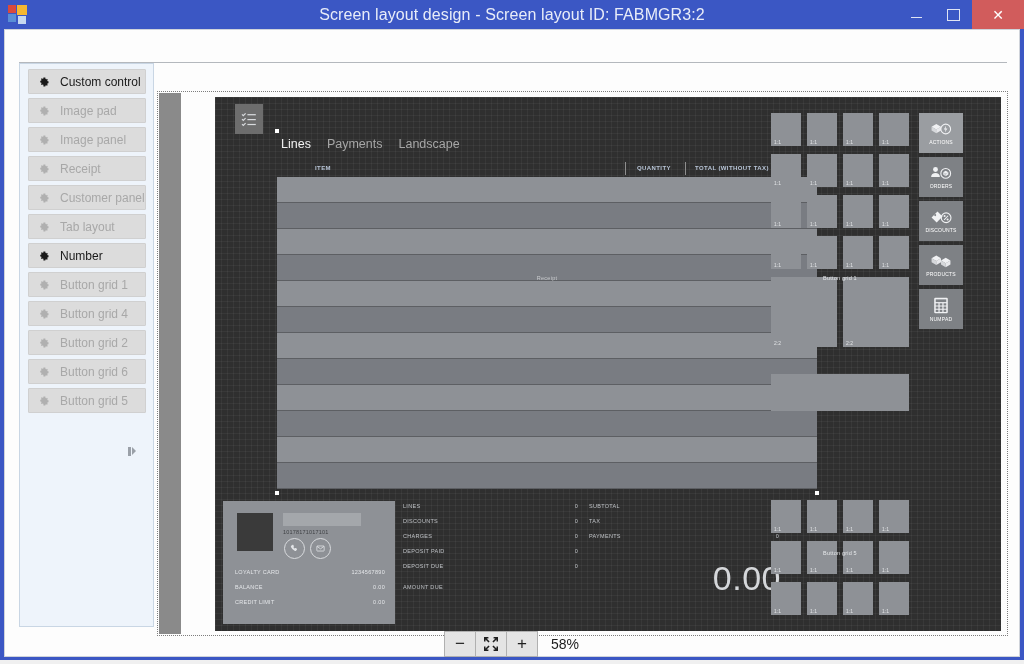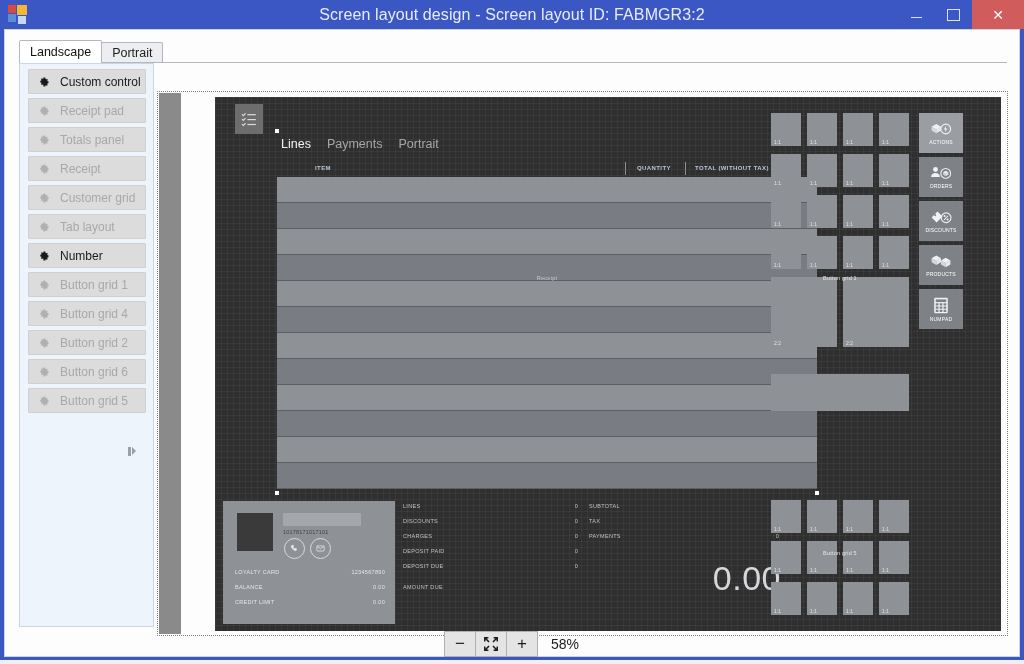--- a/index.html
+++ b/index.html
@@ -162,57 +162,53 @@
           <i class="maxi"></i>
         </div>
       <div class="win-btn close">
         <span>✕</span>
       </div>
     </div>
   </div>
 
   <div class="body">
 
-    <div class="tabs">
-      <div class="tab active">Landscape</div>
-      <div class="tab">Portrait</div>
-    </div>
     <div class="tabline"></div>
 
     <div class="leftpanel">
       <div class="ctrl-list">
         <div class="ctrl-item enabled">
           <svg class="gear" viewBox="0 0 16 16">
               <path fill="#1a1a1a" d="M8 5.2A2.8 2.8 0 1 0 8 10.8 2.8 2.8 0 0 0 8 5.2zm0 4.3a1.5 1.5 0 1 1 0-3 1.5 1.5 0 0 1 0 3zM14 7h-1.2a4.9 4.9 0 0 0-.5-1.2l.85-.85-1.3-1.3-.85.85A4.9 4.9 0 0 0 9.8 3.2V2H7.2v1.2c-.43.1-.84.27-1.2.5l-.85-.85-1.3 1.3.85.85c-.23.36-.4.77-.5 1.2H3v2.6h1.2c.1.43.27.84.5 1.2l-.85.85 1.3 1.3.85-.85c.36.23.77.4 1.2.5V14h2.6v-1.2c.43-.1.84-.27 1.2-.5l.85.85 1.3-1.3-.85-.85c.23-.36.4-.77.5-1.2H14V7z"></path>
             </svg>
           <span>Custom control</span>
         </div>
         <div class="ctrl-item">
           <svg class="gear" viewBox="0 0 16 16">
               <path fill="#8d8d8d" d="M8 5.2A2.8 2.8 0 1 0 8 10.8 2.8 2.8 0 0 0 8 5.2zm0 4.3a1.5 1.5 0 1 1 0-3 1.5 1.5 0 0 1 0 3zM14 7h-1.2a4.9 4.9 0 0 0-.5-1.2l.85-.85-1.3-1.3-.85.85A4.9 4.9 0 0 0 9.8 3.2V2H7.2v1.2c-.43.1-.84.27-1.2.5l-.85-.85-1.3 1.3.85.85c-.23.36-.4.77-.5 1.2H3v2.6h1.2c.1.43.27.84.5 1.2l-.85.85 1.3 1.3.85-.85c.36.23.77.4 1.2.5V14h2.6v-1.2c.43-.1.84-.27 1.2-.5l.85.85 1.3-1.3-.85-.85c.23-.36.4-.77.5-1.2H14V7z"></path>
             </svg>
-          <span>Receipt pad</span>
-        </div>
-        <div class="ctrl-item">
-          <svg class="gear" viewBox="0 0 16 16">
-              <path fill="#8d8d8d" d="M8 5.2A2.8 2.8 0 1 0 8 10.8 2.8 2.8 0 0 0 8 5.2zm0 4.3a1.5 1.5 0 1 1 0-3 1.5 1.5 0 0 1 0 3zM14 7h-1.2a4.9 4.9 0 0 0-.5-1.2l.85-.85-1.3-1.3-.85.85A4.9 4.9 0 0 0 9.8 3.2V2H7.2v1.2c-.43.1-.84.27-1.2.5l-.85-.85-1.3 1.3.85.85c-.23.36-.4.77-.5 1.2H3v2.6h1.2c.1.43.27.84.5 1.2l-.85.85 1.3 1.3.85-.85c.36.23.77.4 1.2.5V14h2.6v-1.2c.43-.1.84-.27 1.2-.5l.85.85 1.3-1.3-.85-.85c.23-.36.4-.77.5-1.2H14V7z"></path>
-            </svg>
-          <span>Totals panel</span>
+          <span>Image pad</span>
+        </div>
+        <div class="ctrl-item">
+          <svg class="gear" viewBox="0 0 16 16">
+              <path fill="#8d8d8d" d="M8 5.2A2.8 2.8 0 1 0 8 10.8 2.8 2.8 0 0 0 8 5.2zm0 4.3a1.5 1.5 0 1 1 0-3 1.5 1.5 0 0 1 0 3zM14 7h-1.2a4.9 4.9 0 0 0-.5-1.2l.85-.85-1.3-1.3-.85.85A4.9 4.9 0 0 0 9.8 3.2V2H7.2v1.2c-.43.1-.84.27-1.2.5l-.85-.85-1.3 1.3.85.85c-.23.36-.4.77-.5 1.2H3v2.6h1.2c.1.43.27.84.5 1.2l-.85.85 1.3 1.3.85-.85c.36.23.77.4 1.2.5V14h2.6v-1.2c.43-.1.84-.27 1.2-.5l.85.85 1.3-1.3-.85-.85c.23-.36.4-.77.5-1.2H14V7z"></path>
+            </svg>
+          <span>Image panel</span>
         </div>
         <div class="ctrl-item">
           <svg class="gear" viewBox="0 0 16 16">
               <path fill="#8d8d8d" d="M8 5.2A2.8 2.8 0 1 0 8 10.8 2.8 2.8 0 0 0 8 5.2zm0 4.3a1.5 1.5 0 1 1 0-3 1.5 1.5 0 0 1 0 3zM14 7h-1.2a4.9 4.9 0 0 0-.5-1.2l.85-.85-1.3-1.3-.85.85A4.9 4.9 0 0 0 9.8 3.2V2H7.2v1.2c-.43.1-.84.27-1.2.5l-.85-.85-1.3 1.3.85.85c-.23.36-.4.77-.5 1.2H3v2.6h1.2c.1.43.27.84.5 1.2l-.85.85 1.3 1.3.85-.85c.36.23.77.4 1.2.5V14h2.6v-1.2c.43-.1.84-.27 1.2-.5l.85.85 1.3-1.3-.85-.85c.23-.36.4-.77.5-1.2H14V7z"></path>
             </svg>
           <span>Receipt</span>
         </div>
         <div class="ctrl-item">
           <svg class="gear" viewBox="0 0 16 16">
               <path fill="#8d8d8d" d="M8 5.2A2.8 2.8 0 1 0 8 10.8 2.8 2.8 0 0 0 8 5.2zm0 4.3a1.5 1.5 0 1 1 0-3 1.5 1.5 0 0 1 0 3zM14 7h-1.2a4.9 4.9 0 0 0-.5-1.2l.85-.85-1.3-1.3-.85.85A4.9 4.9 0 0 0 9.8 3.2V2H7.2v1.2c-.43.1-.84.27-1.2.5l-.85-.85-1.3 1.3.85.85c-.23.36-.4.77-.5 1.2H3v2.6h1.2c.1.43.27.84.5 1.2l-.85.85 1.3 1.3.85-.85c.36.23.77.4 1.2.5V14h2.6v-1.2c.43-.1.84-.27 1.2-.5l.85.85 1.3-1.3-.85-.85c.23-.36.4-.77.5-1.2H14V7z"></path>
             </svg>
-          <span>Customer grid</span>
+          <span>Customer panel</span>
         </div>
         <div class="ctrl-item">
           <svg class="gear" viewBox="0 0 16 16">
               <path fill="#8d8d8d" d="M8 5.2A2.8 2.8 0 1 0 8 10.8 2.8 2.8 0 0 0 8 5.2zm0 4.3a1.5 1.5 0 1 1 0-3 1.5 1.5 0 0 1 0 3zM14 7h-1.2a4.9 4.9 0 0 0-.5-1.2l.85-.85-1.3-1.3-.85.85A4.9 4.9 0 0 0 9.8 3.2V2H7.2v1.2c-.43.1-.84.27-1.2.5l-.85-.85-1.3 1.3.85.85c-.23.36-.4.77-.5 1.2H3v2.6h1.2c.1.43.27.84.5 1.2l-.85.85 1.3 1.3.85-.85c.36.23.77.4 1.2.5V14h2.6v-1.2c.43-.1.84-.27 1.2-.5l.85.85 1.3-1.3-.85-.85c.23-.36.4-.77.5-1.2H14V7z"></path>
             </svg>
           <span>Tab layout</span>
         </div>
         <div class="ctrl-item enabled">
           <svg class="gear" viewBox="0 0 16 16">
               <path fill="#1a1a1a" d="M8 5.2A2.8 2.8 0 1 0 8 10.8 2.8 2.8 0 0 0 8 5.2zm0 4.3a1.5 1.5 0 1 1 0-3 1.5 1.5 0 0 1 0 3zM14 7h-1.2a4.9 4.9 0 0 0-.5-1.2l.85-.85-1.3-1.3-.85.85A4.9 4.9 0 0 0 9.8 3.2V2H7.2v1.2c-.43.1-.84.27-1.2.5l-.85-.85-1.3 1.3.85.85c-.23.36-.4.77-.5 1.2H3v2.6h1.2c.1.43.27.84.5 1.2l-.85.85 1.3 1.3.85-.85c.36.23.77.4 1.2.5V14h2.6v-1.2c.43-.1.84-.27 1.2-.5l.85.85 1.3-1.3-.85-.85c.23-.36.4-.77.5-1.2H14V7z"></path>
@@ -269,21 +265,21 @@
             <rect x="6.4" y="8" width="8.4" height="1.2" fill="#d9dbde"></rect>
             <path d="M1 13.1l1.3 1.3 2.3-2.3" stroke="#d9dbde" stroke-width="1.2" fill="none"></path>
             <rect x="6.4" y="12.9" width="8.4" height="1.2" fill="#d9dbde"></rect>
           </svg>
         </div>
 
         <div class="receipt">
           <div class="rtabs">
             <div class="rtab active">Lines</div>
             <div class="rtab">Payments</div>
-            <div class="rtab">Portrait</div>
+            <div class="rtab">Landscape</div>
           </div>
           <div class="rhead">
             <div class="col" style="left:38px;">ITEM</div>
             <div class="sep" style="left:348px;"></div>
             <div class="col" style="left:360px;">QUANTITY</div>
             <div class="sep" style="left:408px;"></div>
             <div class="col" style="left:418px;">TOTAL (WITHOUT TAX)</div>
             <div class="sep" style="left:512px;"></div>
           </div>
           <div class="rrows">

